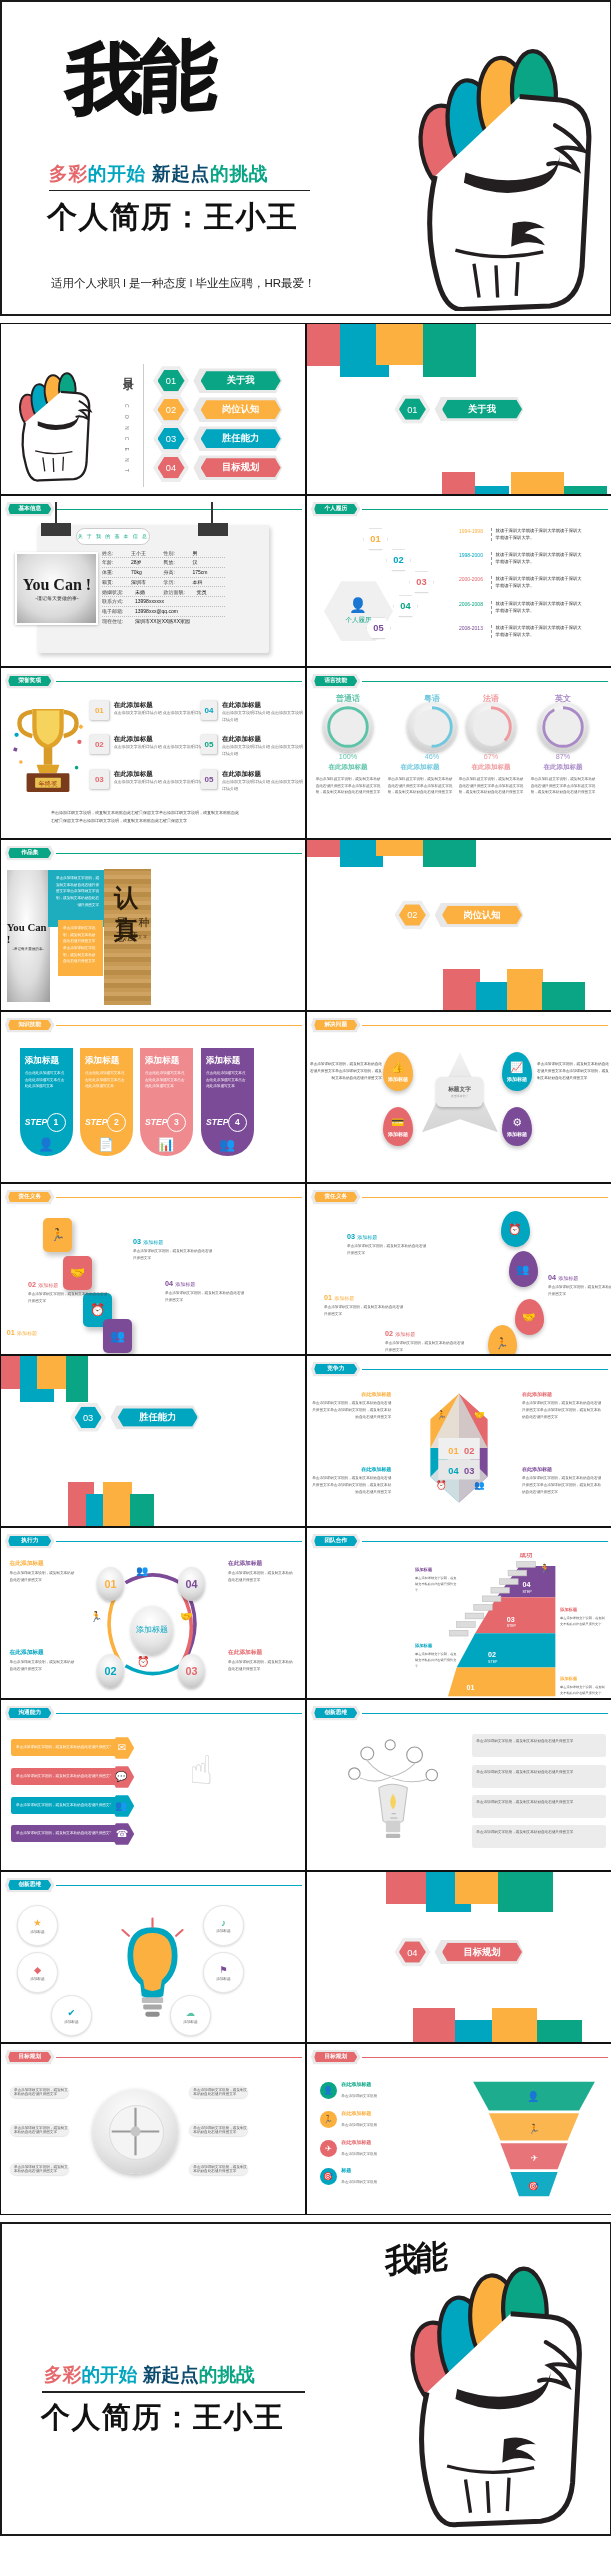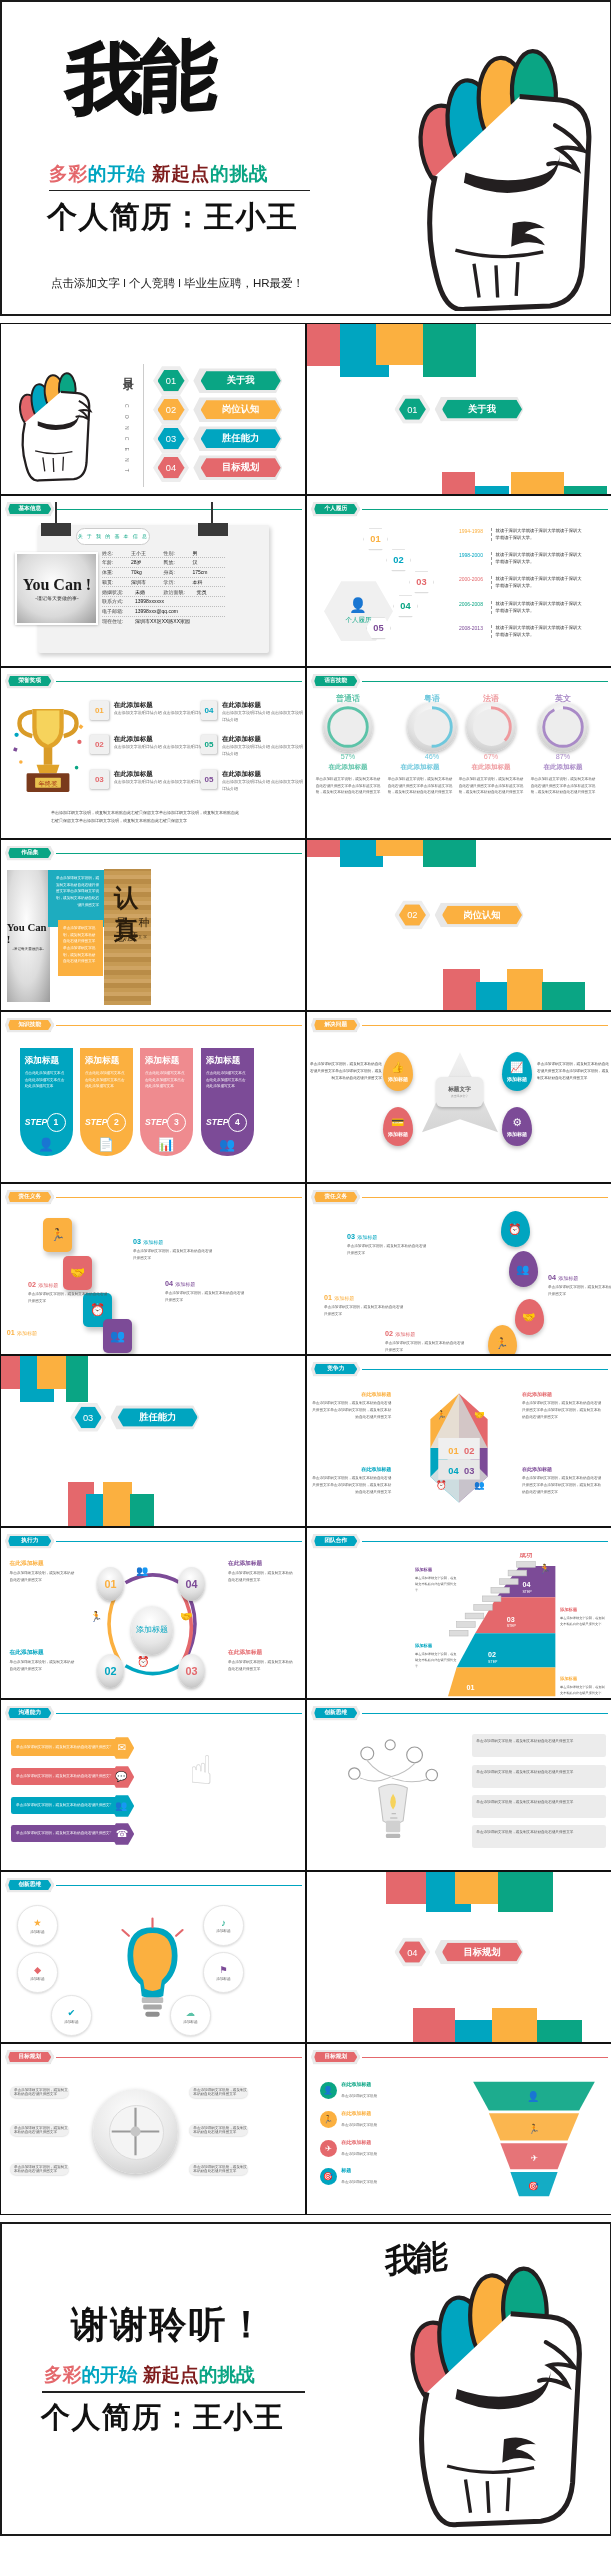--- a/index.html
+++ b/index.html
@@ -33,21 +33,21 @@
   .cover-title{
     position:absolute;left:45px;top:195px;width:287px;
     font-size:30px;font-weight:bold;color:#111;letter-spacing:1.4px;white-space:nowrap;
   }
   .cover-note{
     position:absolute;left:49px;top:274px;font-size:11.5px;color:#222;white-space:nowrap;
   }
   .cover-fist{position:absolute;right:7.2px;top:21.5px;width:258px;height:287px;}
 
   
-  .c-red{color:#e4686c}.c-cyan{color:#00a5c0}.c-org{color:#7f1d1d}.c-grn{color:#0aa584}
+  .c-red{color:#e4686c}.c-cyan{color:#00a5c0}.c-org{color:#0c4a6e}.c-grn{color:#0aa584}
   .bg-red{background:#e4686c}.bg-cyan{background:#00a5c0}.bg-org{background:#fbb040}.bg-grn{background:#0aa584}
 
   
   .toc-fist{position:absolute;left:10px;top:37px;width:92px;height:122px;}
   .toc-label{position:absolute;left:121px;top:45px;font-size:10.8px;color:#444;
       writing-mode:vertical-rl;letter-spacing:2.2px;font-weight:bold;}
   .toc-eng{position:absolute;left:123px;top:80px;font-size:5px;color:#777;
       writing-mode:vertical-rl;letter-spacing:2.9px;}
   .toc-divider{position:absolute;left:142px;top:40px;width:0.7px;height:123px;background:#ccc;}
   .toc-rows{position:absolute;left:152px;top:42px;}
@@ -236,21 +236,21 @@
 <div class="page">
 
 <div class="slide cover">
   <div class="cover-left">
     <div class="brush">我能</div>
     <div class="cover-sub">
       <span class="c-red">多彩</span><span class="c-cyan">的开始</span><span class="c-org"> 新起点</span><span class="c-grn">的挑战</span>
     </div>
     <div class="cover-rule"></div>
     <div class="cover-title">个人简历：王小王</div>
-    <div class="cover-note">点击添加文字 l 个人竞聘 l 毕业生应聘，HR最爱！</div>
+    <div class="cover-note">适用个人求职 l 是一种态度 l 毕业生应聘，HR最爱！</div>
   </div>
   <svg class="cover-fist" viewBox="0 0 300 340">
     <ellipse cx="118" cy="148" rx="30" ry="52" fill="#e4686c" stroke="#231f20" stroke-width="5" transform="rotate(-12 118 148)"></ellipse>
     <ellipse cx="150" cy="126" rx="30" ry="60" fill="#00a5c0" stroke="#231f20" stroke-width="5" transform="rotate(-10 150 126)"></ellipse>
     <ellipse cx="186" cy="96" rx="30" ry="56" fill="#fbb040" stroke="#231f20" stroke-width="5" transform="rotate(-6 186 96)"></ellipse>
     <ellipse cx="221" cy="82" rx="26" ry="50" fill="#0aa584" stroke="#231f20" stroke-width="5" transform="rotate(-2 221 82)"></ellipse>
     <path d="M104 180 q-14 60 2 120 q10 42 34 38 l100 -4 q34 -4 38 -46 l8 -150 q2 -44 -34 -48 l-48 -4" fill="#fff" stroke="#231f20" stroke-width="6" stroke-linejoin="round"></path>
     <path d="M140 176 q44 16 86 4 q24 -6 26 -26 q-2 28 -22 38 q-44 18 -92 -4 z" fill="#231f20"></path>
     <path d="M246 120 q22 12 34 30 q-18 -6 -30 -2 q16 10 22 24 q-20 -10 -34 -6" fill="none" stroke="#231f20" stroke-width="5" stroke-linecap="round"></path>
     <path d="M128 268 q50 14 104 2" fill="none" stroke="#231f20" stroke-width="4"></path>
@@ -541,21 +541,21 @@
             <div class="btag" style="background:#0aa584">语言技能</div>
           </div>
       <div class="bline" style="background:#0aa584"></div>
     </div>
     <div class="gauge" style="left:16px;top:34px">
       <svg width="50" height="50" style="position:absolute" viewBox="0 0 70 70">
         <circle cx="35" cy="35" r="27" fill="none" stroke="#5cc3a8" stroke-width="4" stroke-dasharray="169.6 0" transform="rotate(-90 35 35)"></circle>
       </svg>
       <div class="gauge-in">
         <b style="color:#5cc3a8">普通话</b>
-        <i style="color:#5cc3a8">57%</i>
+        <i style="color:#5cc3a8">100%</i>
       </div>
     </div>
     <div class="gauge" style="left:100px;top:34px">
       <svg width="50" height="50" style="position:absolute" viewBox="0 0 70 70">
         <circle cx="35" cy="35" r="27" fill="none" stroke="#6fc8dd" stroke-width="4" stroke-dasharray="84.8 169.6" transform="rotate(-90 35 35)"></circle>
       </svg>
       <div class="gauge-in">
         <b style="color:#6fc8dd">粤语</b>
         <i style="color:#6fc8dd">46%</i>
       </div>
@@ -1119,21 +1119,20 @@
         <span>单击添加详细文字说明</span>
       </div>
     </div>
   </div>
 
 </div>
 
 <div class="gap"></div>
 
 <div class="end">
-  <div class="end-thanks">谢谢聆听！</div>
   <div class="end-sub">
     <span class="c-red">多彩</span><span class="c-cyan">的开始</span><span class="c-org"> 新起点</span><span class="c-grn">的挑战</span>
   </div>
   <div class="end-rule"></div>
   <div class="end-title">个人简历：王小王</div>
   <div class="end-brush">我能</div>
   <svg class="end-fist" viewBox="0 0 300 340">
     <ellipse cx="118" cy="148" rx="30" ry="52" fill="#e4686c" stroke="#231f20" stroke-width="5" transform="rotate(-12 118 148)"></ellipse>
     <ellipse cx="150" cy="126" rx="30" ry="60" fill="#00a5c0" stroke="#231f20" stroke-width="5" transform="rotate(-10 150 126)"></ellipse>
     <ellipse cx="186" cy="96" rx="30" ry="56" fill="#fbb040" stroke="#231f20" stroke-width="5" transform="rotate(-6 186 96)"></ellipse>

